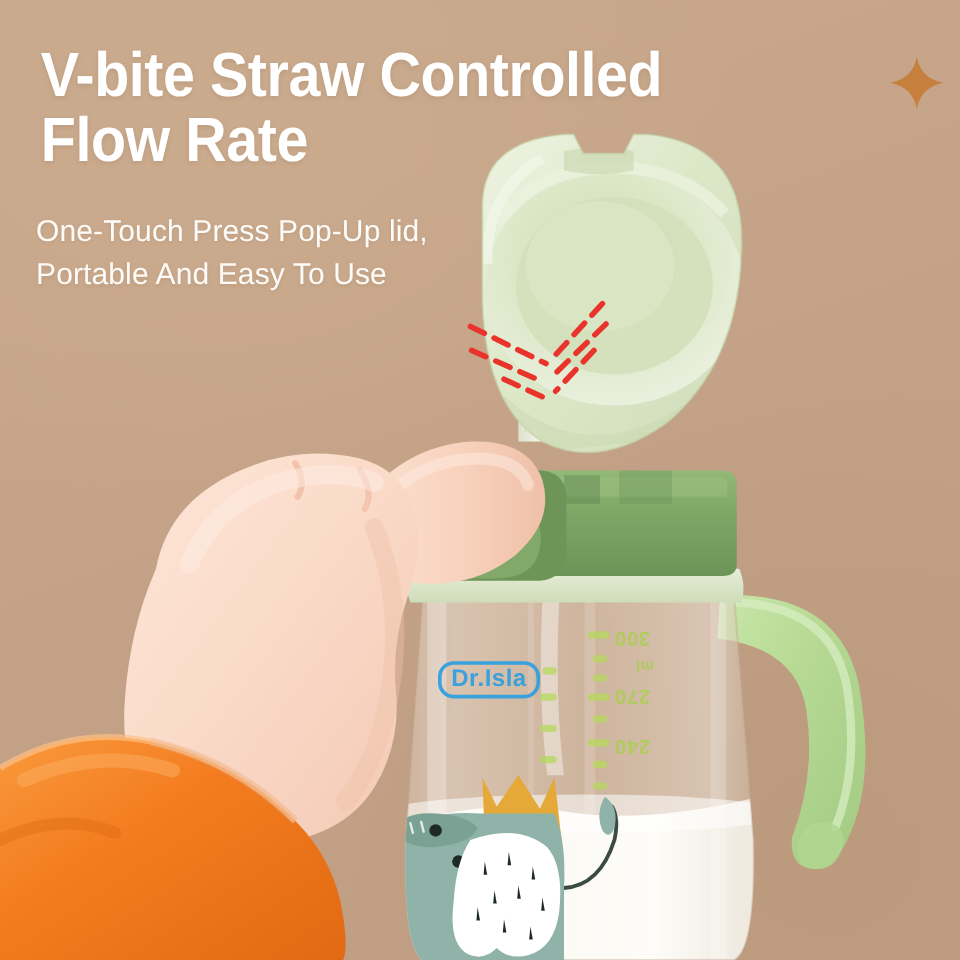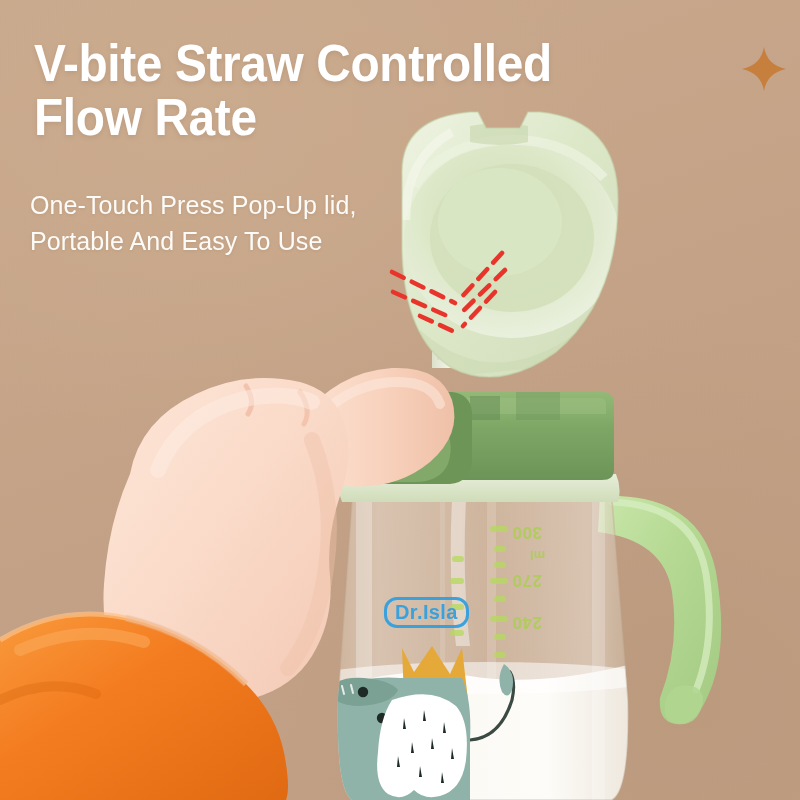--- a/index.html
+++ b/index.html
@@ -38,21 +38,21 @@
     letter-spacing: -0.4px;
     transform: scaleX(0.92);
     transform-origin: left top;
     text-shadow: 0 2px 5px rgba(120,88,60,0.18);
     white-space: pre-line;
     z-index: 40;
   }
   #subhead {
     position: absolute;
     left: 30px;
-    top: 188px;
+    top: 176px;
     width: 430px;
     color: #fdfbf8;
     font-size: 25px;
     line-height: 1.42;
     font-weight: 400;
     letter-spacing: 0.1px;
     white-space: pre-line;
     z-index: 40;
     text-shadow: 0 1px 3px rgba(120,88,60,0.14);
   }
@@ -85,24 +85,23 @@
     width: 800px;
     height: 800px;
     z-index: 30;
   }
 
   
   #vmarks { position:absolute; left:0; top:0; width:800px; height:800px; z-index:26; }
 
   #brand-logo {
     position: absolute;
-    left: 384px;
+    left: 365px;
     top: 551px;
     z-index: 22;
-    margin-top: 46px;
   }
   #brand-logo .brand-box {
     border: 3px solid #2f9fe0;
     border-radius: 13px;
     padding: 1px 8px 2px 8px;
     color: #2f9fe0;
     font-size: 20px;
     font-weight: 700;
     letter-spacing: 0.4px;
     line-height: 1.1;

